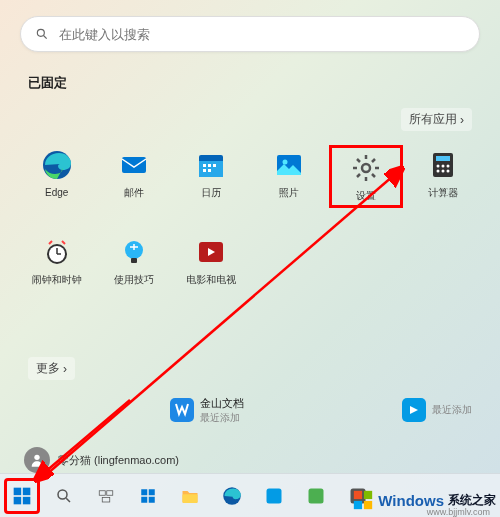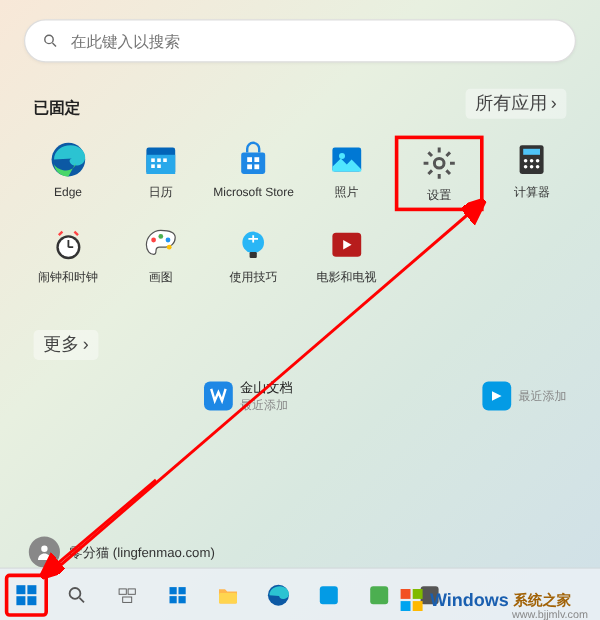--- a/index.html
+++ b/index.html
@@ -15,32 +15,32 @@
       height: 36px; display: flex; align-items: center; padding: 0 14px;
       box-shadow: 0 1px 3px rgba(0,0,0,0.05);
     }
     .search-bar svg { width: 14px; height: 14px; margin-right: 10px; }
     .search-bar input {
       border: none; outline: none; flex: 1; font-size: 13px;
       color: #666; background: transparent;
     }
     .section { margin-top: 22px; }
     .section-header {
-      display: flex; justify-content: space-between; align-items: flex-end;
+      display: flex; justify-content: space-between; align-items: flex-start;
       padding: 0 8px;
     }
     .section-title { font-size: 13px; font-weight: 600; color: #222; }
     .section-action {
-      font-size: 15px; color: #444; cursor: pointer;
+      font-size: 12px; color: #444; cursor: pointer;
       display: flex; align-items: center; gap: 3px;
-      background: rgba(255,255,255,0.4); padding: 3px 8px; border-radius: 4px;
+      background: rgba(255,255,255,0.4); padding: 3px 8px; border-radius: 4px; margin-top: 34px;
     }
     .pinned-grid {
       display: grid; grid-template-columns: repeat(6, 1fr);
-      gap: 8px 4px; margin-top: 14px;
+      gap: 24px 4px; margin-top: 14px;
     }
     .app-tile {
       display: flex; flex-direction: column; align-items: center;
       cursor: pointer; padding: 4px 0; border-radius: 4px;
     }
     .app-icon { width: 32px; height: 32px; display: flex; align-items: center; justify-content: center; }
     .app-label { font-size: 10px; color: #333; margin-top: 6px; text-align: center; line-height: 1.1; }
     .highlight-red { border: 3px solid #ff0000; border-radius: 0; }
     .recommended-list { margin-top: 14px; display: grid; grid-template-columns: 1fr 1fr; gap: 12px; padding: 0 8px; }
     .rec-item { display: flex; align-items: center; gap: 2px; cursor: pointer; justify-content: flex-end; }
@@ -66,21 +66,21 @@
     .taskbar-item {
       width: 36px; height: 36px; display: flex; align-items: center;
       justify-content: center; cursor: pointer; border-radius: 4px;
     }
     .taskbar-item.start { border: 3px solid #ff0000; }
     .arrow-line {
       position: absolute; pointer-events: none;
       stroke: #ff0000; stroke-width: 2.5; fill: none;
     }
     .watermark {
-      position: absolute; bottom: 6px; right: 24px;
+      position: absolute; bottom: 6px; right: 4px;
       display: flex; align-items: center; gap: 4px;
       background: rgba(255,255,255,0.0);
     }
     .watermark-text { font-size: 15px; font-weight: 600; color: #1a5fb0; }
   </style>
 </head>
 <body>
 
 <div class="start-panel">
   <div class="search-bar">
@@ -102,47 +102,43 @@
     <div class="pinned-grid">
       <div class="app-tile">
         <div class="app-icon">
             <svg viewBox="0 0 32 32">
               <circle cx="16" cy="16" r="14" fill="#0c59a4"></circle>
               <path d="M4 16c0-7 6-12 14-12 7 0 12 5 12 10 0 5-4 7-8 7-3 0-5-2-5-4 0-1 1-2 2-2" fill="#2bc3d2"></path>
               <path d="M16 30c-6 0-11-4-12-10 2 3 6 5 10 5 5 0 8-3 8-6" fill="#49d668"></path>
             </svg>
           </div>
         <div class="app-label">Edge</div>
+      </div>
+      <div class="app-tile">
+        <div class="app-icon">
+            <svg viewBox="0 0 32 32">
+              <rect x="4" y="8" width="24" height="16" rx="2" fill="#0078d4"></rect>
+              <path d="M4 10l12 8 12-8" stroke="#fff" stroke-width="1.5" fill="none"></path>
+            </svg>
+          </div>
+        <div class="app-label">邮件</div>
       </div>
       <div class="app-tile">
         <div class="app-icon">
             <svg viewBox="0 0 32 32">
               <rect x="4" y="6" width="24" height="22" rx="2" fill="#0364b8"></rect>
               <rect x="4" y="12" width="24" height="16" fill="#28a8ea"></rect>
               <rect x="8" y="15" width="3" height="3" fill="#fff"></rect>
               <rect x="13" y="15" width="3" height="3" fill="#fff"></rect>
               <rect x="18" y="15" width="3" height="3" fill="#fff"></rect>
               <rect x="8" y="20" width="3" height="3" fill="#fff"></rect>
               <rect x="13" y="20" width="3" height="3" fill="#fff"></rect>
             </svg>
           </div>
         <div class="app-label">日历</div>
-      </div>
-      <div class="app-tile">
-        <div class="app-icon">
-            <svg viewBox="0 0 32 32">
-              <rect x="6" y="10" width="20" height="18" rx="2" fill="#1e88e5"></rect>
-              <path d="M11 10V7a5 5 0 0110 0v3" stroke="#1e88e5" stroke-width="2" fill="none"></path>
-              <rect x="11" y="14" width="4" height="4" fill="#fff"></rect>
-              <rect x="17" y="14" width="4" height="4" fill="#fff"></rect>
-              <rect x="11" y="20" width="4" height="4" fill="#fff"></rect>
-              <rect x="17" y="20" width="4" height="4" fill="#fff"></rect>
-            </svg>
-          </div>
-        <div class="app-label">Microsoft Store</div>
       </div>
       <div class="app-tile">
         <div class="app-icon">
             <svg viewBox="0 0 32 32">
               <rect x="4" y="6" width="24" height="20" rx="2" fill="#0078d4"></rect>
               <circle cx="12" cy="13" r="2.5" fill="#50e6ff"></circle>
               <path d="M4 22l7-7 5 5 4-4 8 8v2H4z" fill="#50e6ff"></path>
             </svg>
           </div>
         <div class="app-label">照片</div>
@@ -175,32 +171,20 @@
         <div class="app-icon">
             <svg viewBox="0 0 32 32">
               <circle cx="16" cy="18" r="10" fill="#333"></circle>
               <circle cx="16" cy="18" r="8" fill="#fff"></circle>
               <line x1="16" y1="18" x2="16" y2="12" stroke="#333" stroke-width="1.5"></line>
               <line x1="16" y1="18" x2="20" y2="18" stroke="#333" stroke-width="1.5"></line>
               <path d="M8 8l3-3M24 8l-3-3" stroke="#f44" stroke-width="2"></path>
             </svg>
           </div>
         <div class="app-label">闹钟和时钟</div>
-      </div>
-      <div class="app-tile">
-        <div class="app-icon">
-            <svg viewBox="0 0 32 32">
-              <path d="M16 4C9 4 4 10 4 16c0 5 3 8 6 8 2 0 2-2 2-3 0-2 1-3 3-3h5c4 0 8-3 8-8 0-4-5-6-12-6z" fill="#fff" stroke="#555"></path>
-              <circle cx="10" cy="12" r="2" fill="#f44"></circle>
-              <circle cx="16" cy="9" r="2" fill="#4caf50"></circle>
-              <circle cx="22" cy="12" r="2" fill="#2196f3"></circle>
-              <circle cx="23" cy="18" r="2" fill="#ffc107"></circle>
-            </svg>
-          </div>
-        <div class="app-label">画图</div>
       </div>
       <div class="app-tile">
         <div class="app-icon">
             <svg viewBox="0 0 32 32">
               <circle cx="16" cy="14" r="9" fill="#29b6f6"></circle>
               <rect x="13" y="22" width="6" height="5" rx="1" fill="#333"></rect>
               <path d="M16 8v6M12 11l8 0" stroke="#fff" stroke-width="1.5"></path>
             </svg>
           </div>
         <div class="app-label">使用技巧</div>
@@ -332,15 +316,15 @@
 </svg>
 
 <div class="watermark">
   <svg width="22" height="22" viewBox="0 0 24 24">
       <rect x="2" y="2" width="9" height="9" fill="#f25022"></rect>
       <rect x="13" y="2" width="9" height="9" fill="#7fba00"></rect>
       <rect x="2" y="13" width="9" height="9" fill="#00a4ef"></rect>
       <rect x="13" y="13" width="9" height="9" fill="#ffb900"></rect>
     </svg>
   <span class="watermark-text">Windows</span>
-  <span style="font-size:12px;color:#a16207;font-weight:600">系统之家</span>
+  <span style="font-size:12px;color:#0f172a;font-weight:600">系统之家</span>
 </div>
 <div style="position:absolute;bottom:0;right:10px;font-size:9px;color:#888">www.bjjmlv.com</div>
 
 </body></html>

